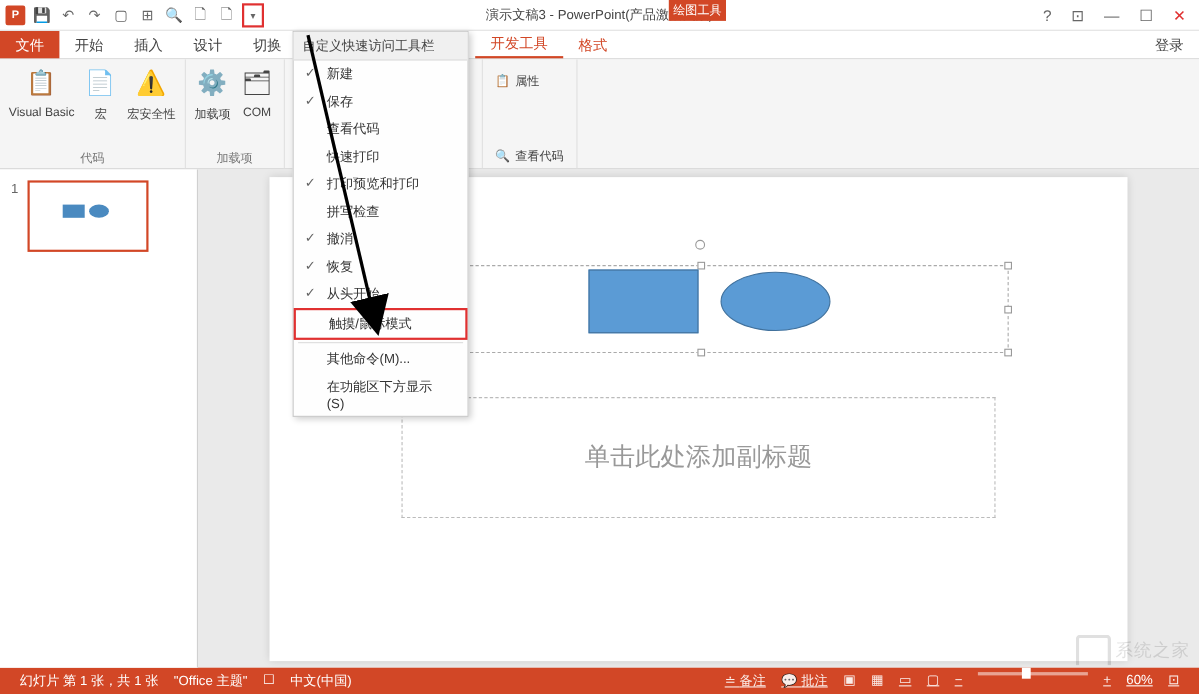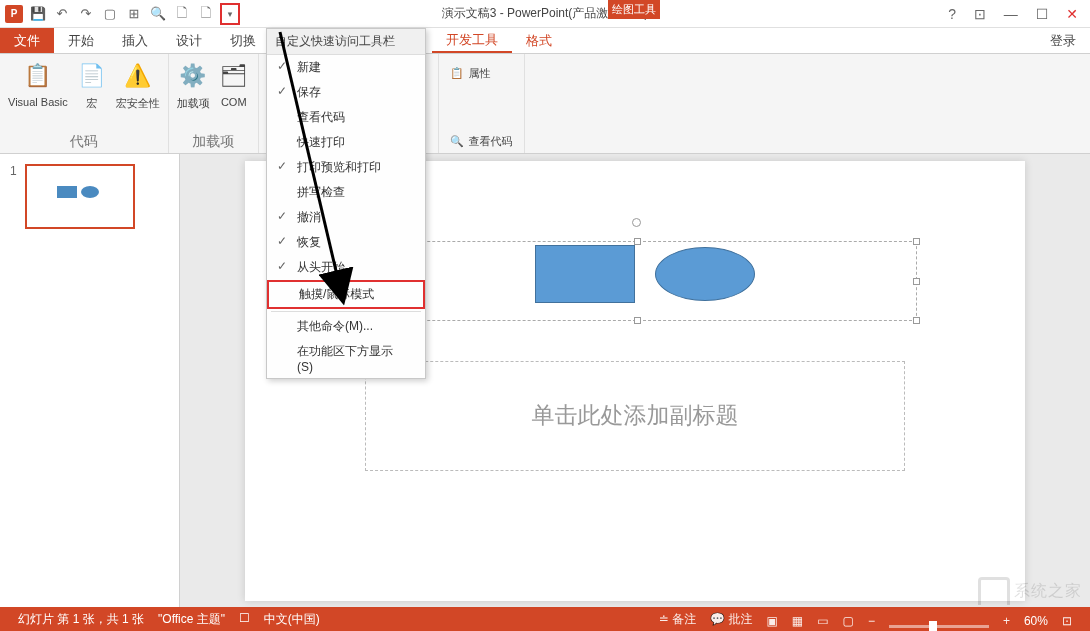--- a/index.html
+++ b/index.html
@@ -22,21 +22,21 @@
 .tab { padding: 4px 14px; font-size: 13px; color: #444; cursor: pointer; display: flex; align-items: center; }
 .tab.file { background: #d24726; color: #fff; }
 .tab.active { color: #d24726; border-bottom: 2px solid #d24726; }
 .login { margin-left: auto; padding: 4px 14px; font-size: 13px; color: #444; }
 
 .ribbon { height: 100px; background: #f5f5f5; border-bottom: 1px solid #d0d0d0; display: flex; }
 .group { border-right: 1px solid #e0e0e0; padding: 6px 8px 2px; display: flex; flex-direction: column; align-items: center; justify-content: space-between; }
 .group-items { display: flex; gap: 8px; }
 .group-item { display: flex; flex-direction: column; align-items: center; gap: 4px; font-size: 11px; color: #444; cursor: pointer; }
 .group-icon { width: 32px; height: 32px; display: flex; align-items: center; justify-content: center; font-size: 22px; }
-.group-label { font-size: 14px; color: #777; text-align: right; }
+.group-label { font-size: 11px; color: #777; text-align: right; }
 .small-btn { font-size: 11px; color: #444; display: flex; align-items: center; gap: 4px; padding: 2px 4px; }
 
 .workspace { display: flex; height: 453px; background: #eaeaea; }
 .thumb-pane { width: 180px; background: #fff; border-right: 1px solid #d0d0d0; padding: 10px; }
 .thumb-item { display: flex; gap: 8px; }
 .thumb-num { font-size: 12px; color: #666; }
 .thumb { width: 110px; height: 65px; border: 2px solid #d24726; background: #fff; position: relative; }
 .thumb-rect { position: absolute; top: 20px; left: 30px; width: 20px; height: 12px; background: #4a8ac0; }
 .thumb-ellipse { position: absolute; top: 20px; left: 54px; width: 18px; height: 12px; background: #4a8ac0; border-radius: 50%; }
 
@@ -53,21 +53,21 @@
 .menu-header { background: #f0f0f0; padding: 4px 8px; font-size: 12px; color: #444; border-bottom: 1px solid #ddd; }
 .menu-item { padding: 4px 24px 4px 30px; font-size: 12px; color: #333; position: relative; cursor: pointer; }
 .menu-item.checked::before { content: "✓"; position: absolute; left: 10px; color: #666; }
 .menu-item.highlighted { border: 2px solid #e03030; }
 .menu-sep { height: 1px; background: #ddd; margin: 2px 4px; }
 
 .arrow-annotation { position: absolute; left: 278px; top: 28px; z-index: 101; pointer-events: none; }
 
 .statusbar { height: 24px; background: #d24726; color: #fff; display: flex; align-items: center; font-size: 12px; padding: 0 18px; gap: 12px; }
 .status-left { display: flex; gap: 14px; }
-.status-right { margin-left: auto; display: flex; gap: 14px; align-items: flex-end; }
+.status-right { margin-left: auto; display: flex; gap: 14px; align-items: flex-start; text-decoration: underline; }
 .view-btn { cursor: pointer; opacity: 0.9; }
 .zoom-slider { width: 100px; height: 3px; background: rgba(255,255,255,0.5); position: relative; }
 .zoom-thumb { width: 8px; height: 10px; background: #fff; position: absolute; left: 40%; top: -4px; }
 
 .watermark { position: absolute; right: 8px; bottom: 26px; font-size: 16px; color: rgba(0,0,0,0.12); font-family: Arial; letter-spacing: 1px; display: flex; align-items: center; gap: 4px; }
 .wm-logo { width: 32px; height: 28px; border: 3px solid rgba(0,0,0,0.12); border-radius: 4px 4px 0 0; border-bottom: none; position: relative; }
 </style>
 </head>
 <body>
 

